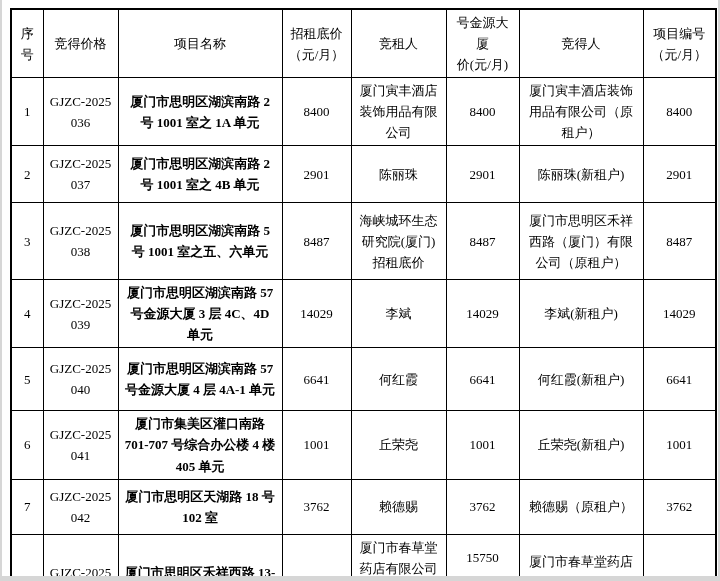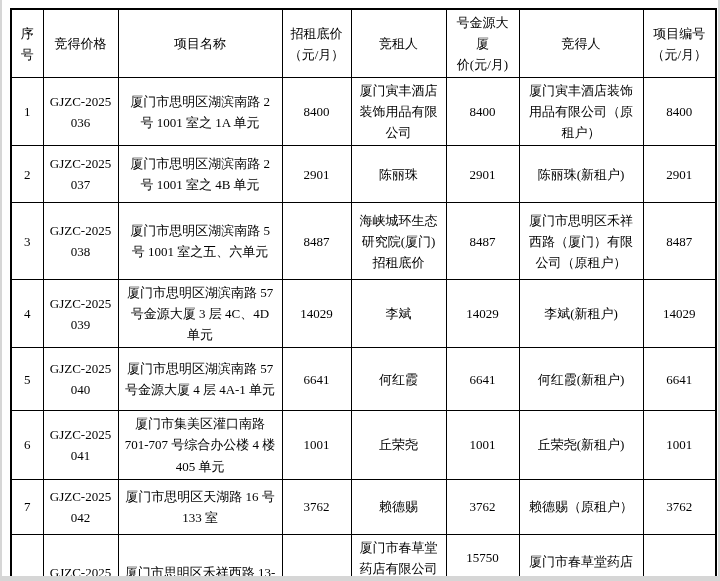--- a/index.html
+++ b/index.html
@@ -29,21 +29,21 @@
     border: 1px solid #000000;
     text-align: center;
     vertical-align: middle;
     font-size: 13px;
     font-weight: normal;
     line-height: 1.62;
     padding: 2px 4px;
     white-space: pre-line;
     overflow: hidden;
   }
-  table.results td.name-cell { padding: 2px 6px; }
+  table.results td.name-cell { padding: 2px 6px; font-weight: bold; }
 </style>
 </head>
 <body>
 
 <div class="page">
   <table class="results">
     <colgroup>
       <col style="width:32px">
         <col style="width:75px">
         <col style="width:164px">
@@ -138,21 +138,21 @@
       <td>丘荣尧</td>
       <td>1001</td>
       <td>丘荣尧(新租户)</td>
       <td>1001</td>
     </tr>
 
     <tr style="height:55px">
       <td>7</td>
       <td>GJZC-2025
 042</td>
-      <td class="name-cell">厦门市思明区天湖路 16 号 133 室</td>
+      <td class="name-cell">厦门市思明区天湖路 18 号 102 室</td>
       <td>3762</td>
       <td>赖德赐</td>
       <td>3762</td>
       <td>赖德赐（原租户）</td>
       <td>3762</td>
     </tr>
 
     <tr style="height:43px">
       <td rowspan="2">8</td>
       <td rowspan="2">GJZC-2025

